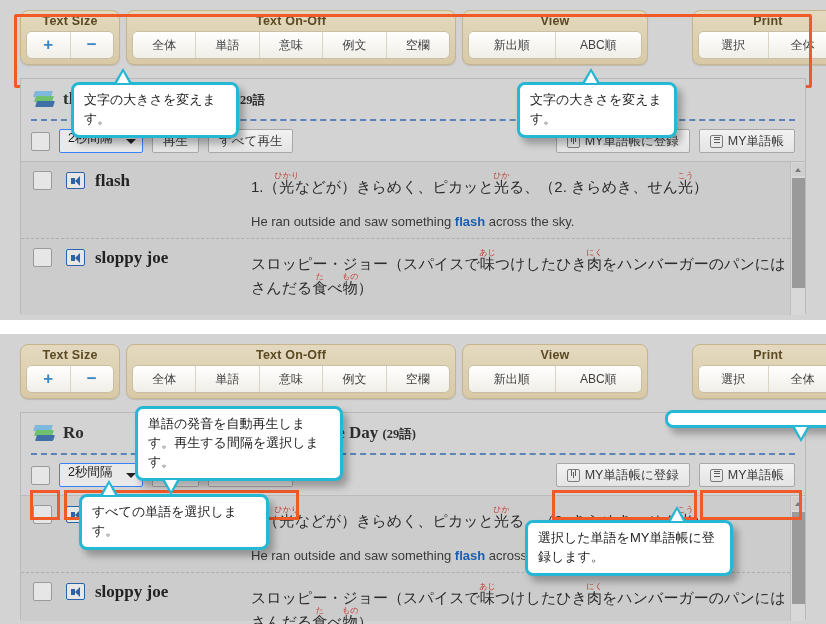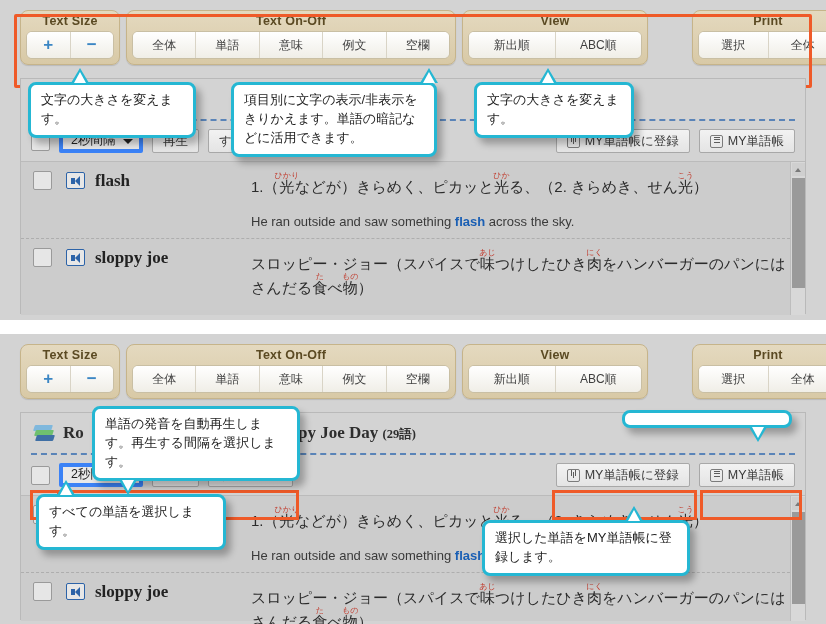--- a/index.html
+++ b/index.html
@@ -63,22 +63,22 @@
   .card-title { font-family:"Liberation Serif","DejaVu Serif",serif; font-weight:bold;
     font-size: 17px; color:#2e2e2e; white-space: nowrap; }
   .card-title .count { font-size: 12.5px; font-weight: bold; text-align: center; }
   .dashed-sep { height: 0; border-top: 2px dashed #5a84b8; margin: 0 10px; }
 
   .controls-row { display:flex; align-items:center; height: 40px; padding: 0 10px; position: relative; }
   .chk { width: 19px; height: 19px; background: #e6e6e6; border: 1px solid #9a9a9a; border-radius: 2px; flex:none; cursor:pointer; }
   .ctrl-gap { width: 9px; flex: none; }
   .sel {
     height: 24px; min-width: 84px; padding: 0 22px 0 8px;
-    background: #e9e9e9; border: 4px solid #3b82f6; border-radius: 2px;
-    font-size: 12.5px; color:#222; display:flex; align-items:flex-end; position:relative; cursor:pointer;
+    background: #e9e9e9; border: 1px solid #3b82f6; border-radius: 2px;
+    font-size: 12.5px; color:#222; display:flex; align-items:flex-start; position:relative; cursor:pointer;
   }
   .sel .caret { position:absolute; right: 6px; top: 50%; margin-top:-2px;
     width:0;height:0;border-left:5px solid transparent;border-right:5px solid transparent;border-top:5px solid #222; }
   .btn {
     height: 24px; padding: 0 10px; background: linear-gradient(#f2f2f2,#e4e4e4);
     border: 1px solid #a8a8a8; border-radius: 2px; font-size: 12.5px; color:#3a3a3a;
     display:flex; align-items:center; justify-content:center; cursor:pointer; white-space:nowrap;
   }
   .spacer { flex: 1; }
   .btn .mini-ic { display:inline-block; width:13px; height:13px; margin-right:5px;
@@ -111,20 +111,21 @@
   .sbar .up { width:13px;height:13px;margin:1px auto 0;background:#cfcfcf;position:relative; }
   .sbar .up::after{content:"";position:absolute;left:3px;top:5px;width:0;height:0;
     border-left:3px solid transparent;border-right:3px solid transparent;border-bottom:4px solid #7a7a7a;}
   .sbar .thumb { position:absolute; left:1px; top:16px; width:13px; background:#9a9a9a; }
 
   
   .callout {
     position: absolute; background:#ffffff; border: 3px solid #25b7d3; border-radius: 8px;
     font-size: 13px; color:#1d1d1d; line-height: 1.45; padding: 6px 10px;
     box-shadow: 5px 6px 7px rgba(0,0,0,.28);
+    margin-left: 43px;
   }
   .callout .tip { position:absolute; width:0; height:0; }
   .callout .tip.up {
     top: -17px; border-left: 9px solid transparent; border-right: 9px solid transparent;
     border-bottom: 15px solid #25b7d3;
   }
   .callout .tip.up::after {
     content:""; position:absolute; left:-6px; top:4px;
     border-left:6px solid transparent; border-right:6px solid transparent; border-bottom:11px solid #fff;
   }
@@ -257,24 +258,20 @@
           <div class="thumb" style="height:110px;"></div>
         </div>
       </div>
     </div>
 
     <div class="callout" style="left:28px; top:82px; width:168px;">
       <div class="tip up" style="left:40px;"></div>
       <span>文字の大きさを変えます。</span>
     </div>
 
-    <div class="callout" style="left:231px; top:82px; width:206px;">
-      <div class="tip up" style="left:186px;"></div>
-      <span>項目別に文字の表示/非表示をきりかえます。単語の暗記などに活用できます。</span>
-    </div>
 
     <div class="callout" style="left:474px; top:82px; width:160px;">
       <div class="tip up" style="left:62px;"></div>
       <span>文字の大きさを変えます。</span>
     </div>
 
   </div>
 
   <div class="panel-white-gap"></div>
 

